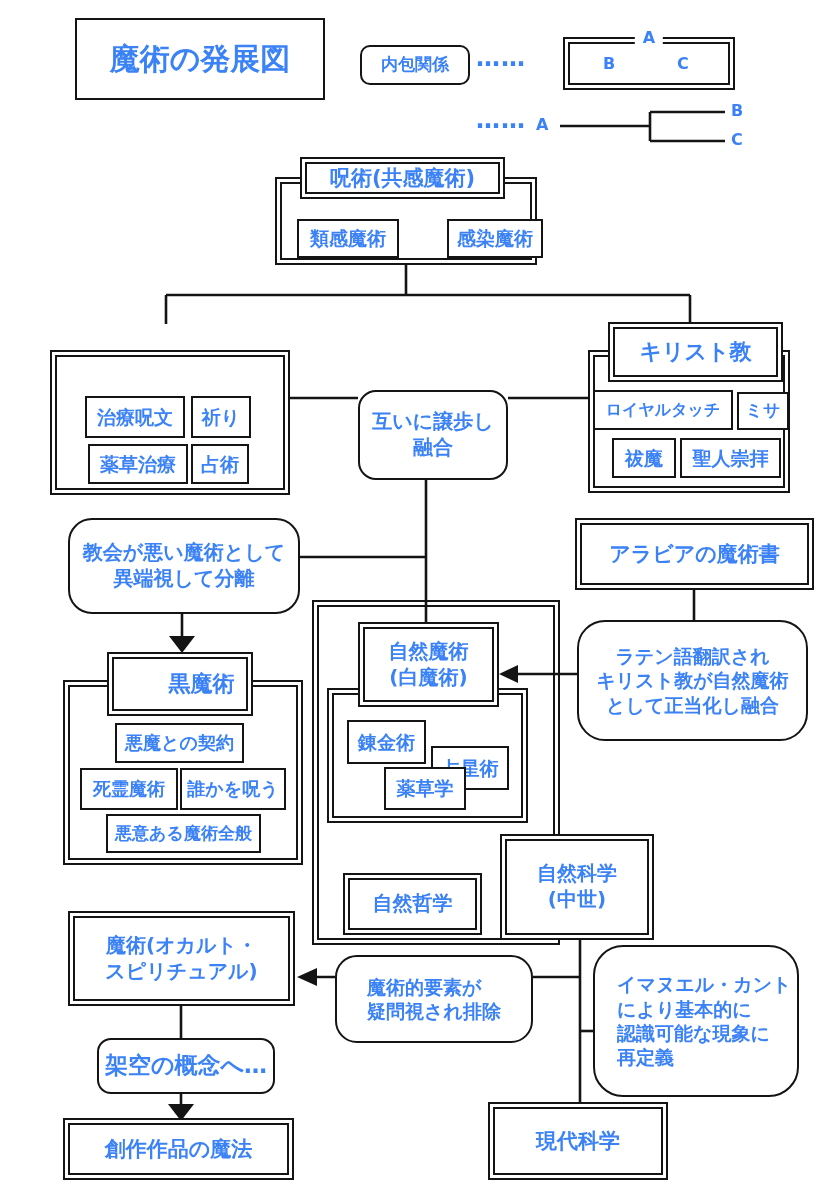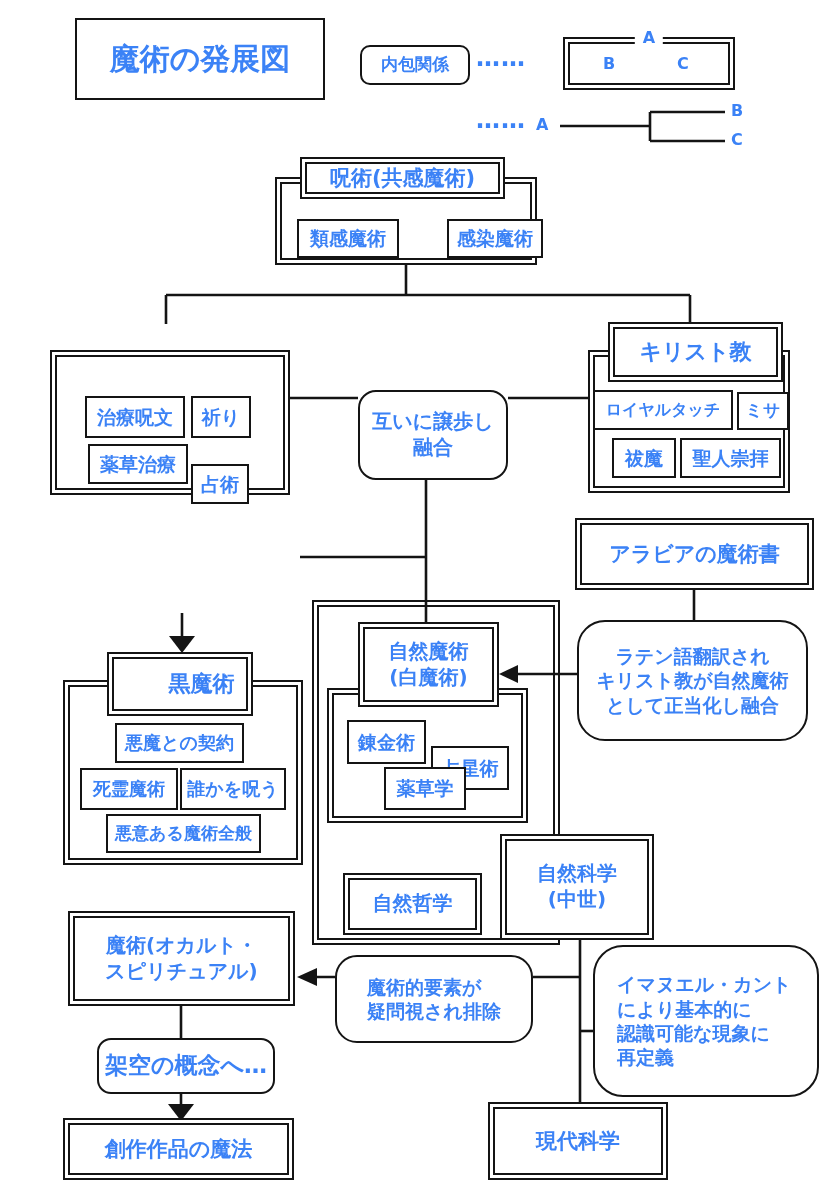--- a/index.html
+++ b/index.html
@@ -76,32 +76,34 @@
 
   <div class="box dbl container" style="left:275px;top:177px;width:262px;height:88px;"></div>
   <div class="box dbl" style="left:300px;top:157px;width:205px;height:42px;font-size:21px;">呪術(共感魔術)</div>
   <div class="box" style="left:297px;top:219px;width:102px;height:39px;font-size:19px;">類感魔術</div>
   <div class="box" style="left:415px;top:219px;width:96px;height:39px;font-size:19px;margin-left:32px;">感染魔術</div>
 
   <div class="box dbl container" style="left:50px;top:350px;width:240px;height:145px;"></div>
   <div class="box" style="left:85px;top:396px;width:100px;height:42px;font-size:19px;">治療呪文</div>
   <div class="box" style="left:191px;top:396px;width:60px;height:42px;font-size:19px;">祈り</div>
   <div class="box" style="left:88px;top:444px;width:100px;height:40px;font-size:19px;">薬草治療</div>
-  <div class="box" style="left:191px;top:464px;width:58px;height:40px;font-size:19px;">占術</div>
+  <div class="box" style="left:191px;top:444px;width:58px;height:40px;font-size:19px;">占術</div>
 
   <div class="box dbl container" style="left:588px;top:350px;width:202px;height:143px;"></div>
   <div class="box dbl" style="left:608px;top:322px;width:175px;height:60px;font-size:22px;">キリスト教</div>
   <div class="box" style="left:593px;top:390px;width:140px;height:40px;font-size:16px;">ロイヤルタッチ</div>
   <div class="box" style="left:737px;top:392px;width:52px;height:38px;font-size:17px;">ミサ</div>
   <div class="box" style="left:612px;top:438px;width:64px;height:40px;font-size:19px;">祓魔</div>
   <div class="box" style="left:680px;top:438px;width:101px;height:40px;font-size:19px;">聖人崇拝</div>
 
   <div class="box rnd" style="left:358px;top:352px;width:150px;height:90px;font-size:20px;margin-top:38px;">互いに譲歩し
 融合</div>
 
+  <div class="box rnd" style="left:68px;top:518px;width:232px;height:96px;font-size:20px;border-radius:24px;">教会が悪い魔術として
+異端視して分離</div>
 
   <div class="box dbl container" style="left:63px;top:680px;width:240px;height:185px;"></div>
   <div class="box dbl" style="left:107px;top:652px;width:146px;height:64px;font-size:22px;padding-left:43px;">黒魔術</div>
   <div class="box" style="left:115px;top:723px;width:129px;height:40px;font-size:18px;">悪魔との契約</div>
   <div class="box" style="left:80px;top:768px;width:98px;height:42px;font-size:18px;">死霊魔術</div>
   <div class="box" style="left:180px;top:768px;width:106px;height:42px;font-size:18px;">誰かを呪う</div>
   <div class="box" style="left:106px;top:814px;width:155px;height:39px;font-size:17px;">悪意ある魔術全般</div>
 
   <div class="box dbl" style="left:575px;top:518px;width:239px;height:72px;font-size:21px;">アラビアの魔術書</div>
 
@@ -122,21 +124,21 @@
 
   <div class="box dbl" style="left:500px;top:834px;width:154px;height:106px;font-size:20px;">自然科学
 (中世)</div>
 
   <div class="box dbl" style="left:68px;top:911px;width:227px;height:95px;font-size:20px;">魔術(オカルト・
 スピリチュアル)</div>
 
   <div class="box rnd" style="left:335px;top:955px;width:198px;height:88px;font-size:19px;border-radius:22px;text-align:left;">魔術的要素が
 疑問視され排除</div>
 
-  <div class="box rnd" style="left:593px;top:945px;width:226px;height:152px;font-size:19px;border-radius:30px;text-align:left;justify-content:flex-start;padding-left:22px;">イマヌエル・カント
+  <div class="box rnd" style="left:593px;top:945px;width:206px;height:152px;font-size:19px;border-radius:30px;text-align:left;justify-content:flex-start;padding-left:22px;">イマヌエル・カント
 により基本的に
 認識可能な現象に
 再定義</div>
 
   <div class="box rnd" style="left:97px;top:1038px;width:178px;height:56px;font-size:23px;border-radius:14px;">架空の概念へ…</div>
 
   <div class="box dbl" style="left:63px;top:1118px;width:231px;height:62px;font-size:21px;">創作作品の魔法</div>
 
   <div class="box dbl" style="left:488px;top:1102px;width:180px;height:78px;font-size:21px;">現代科学</div>
 

